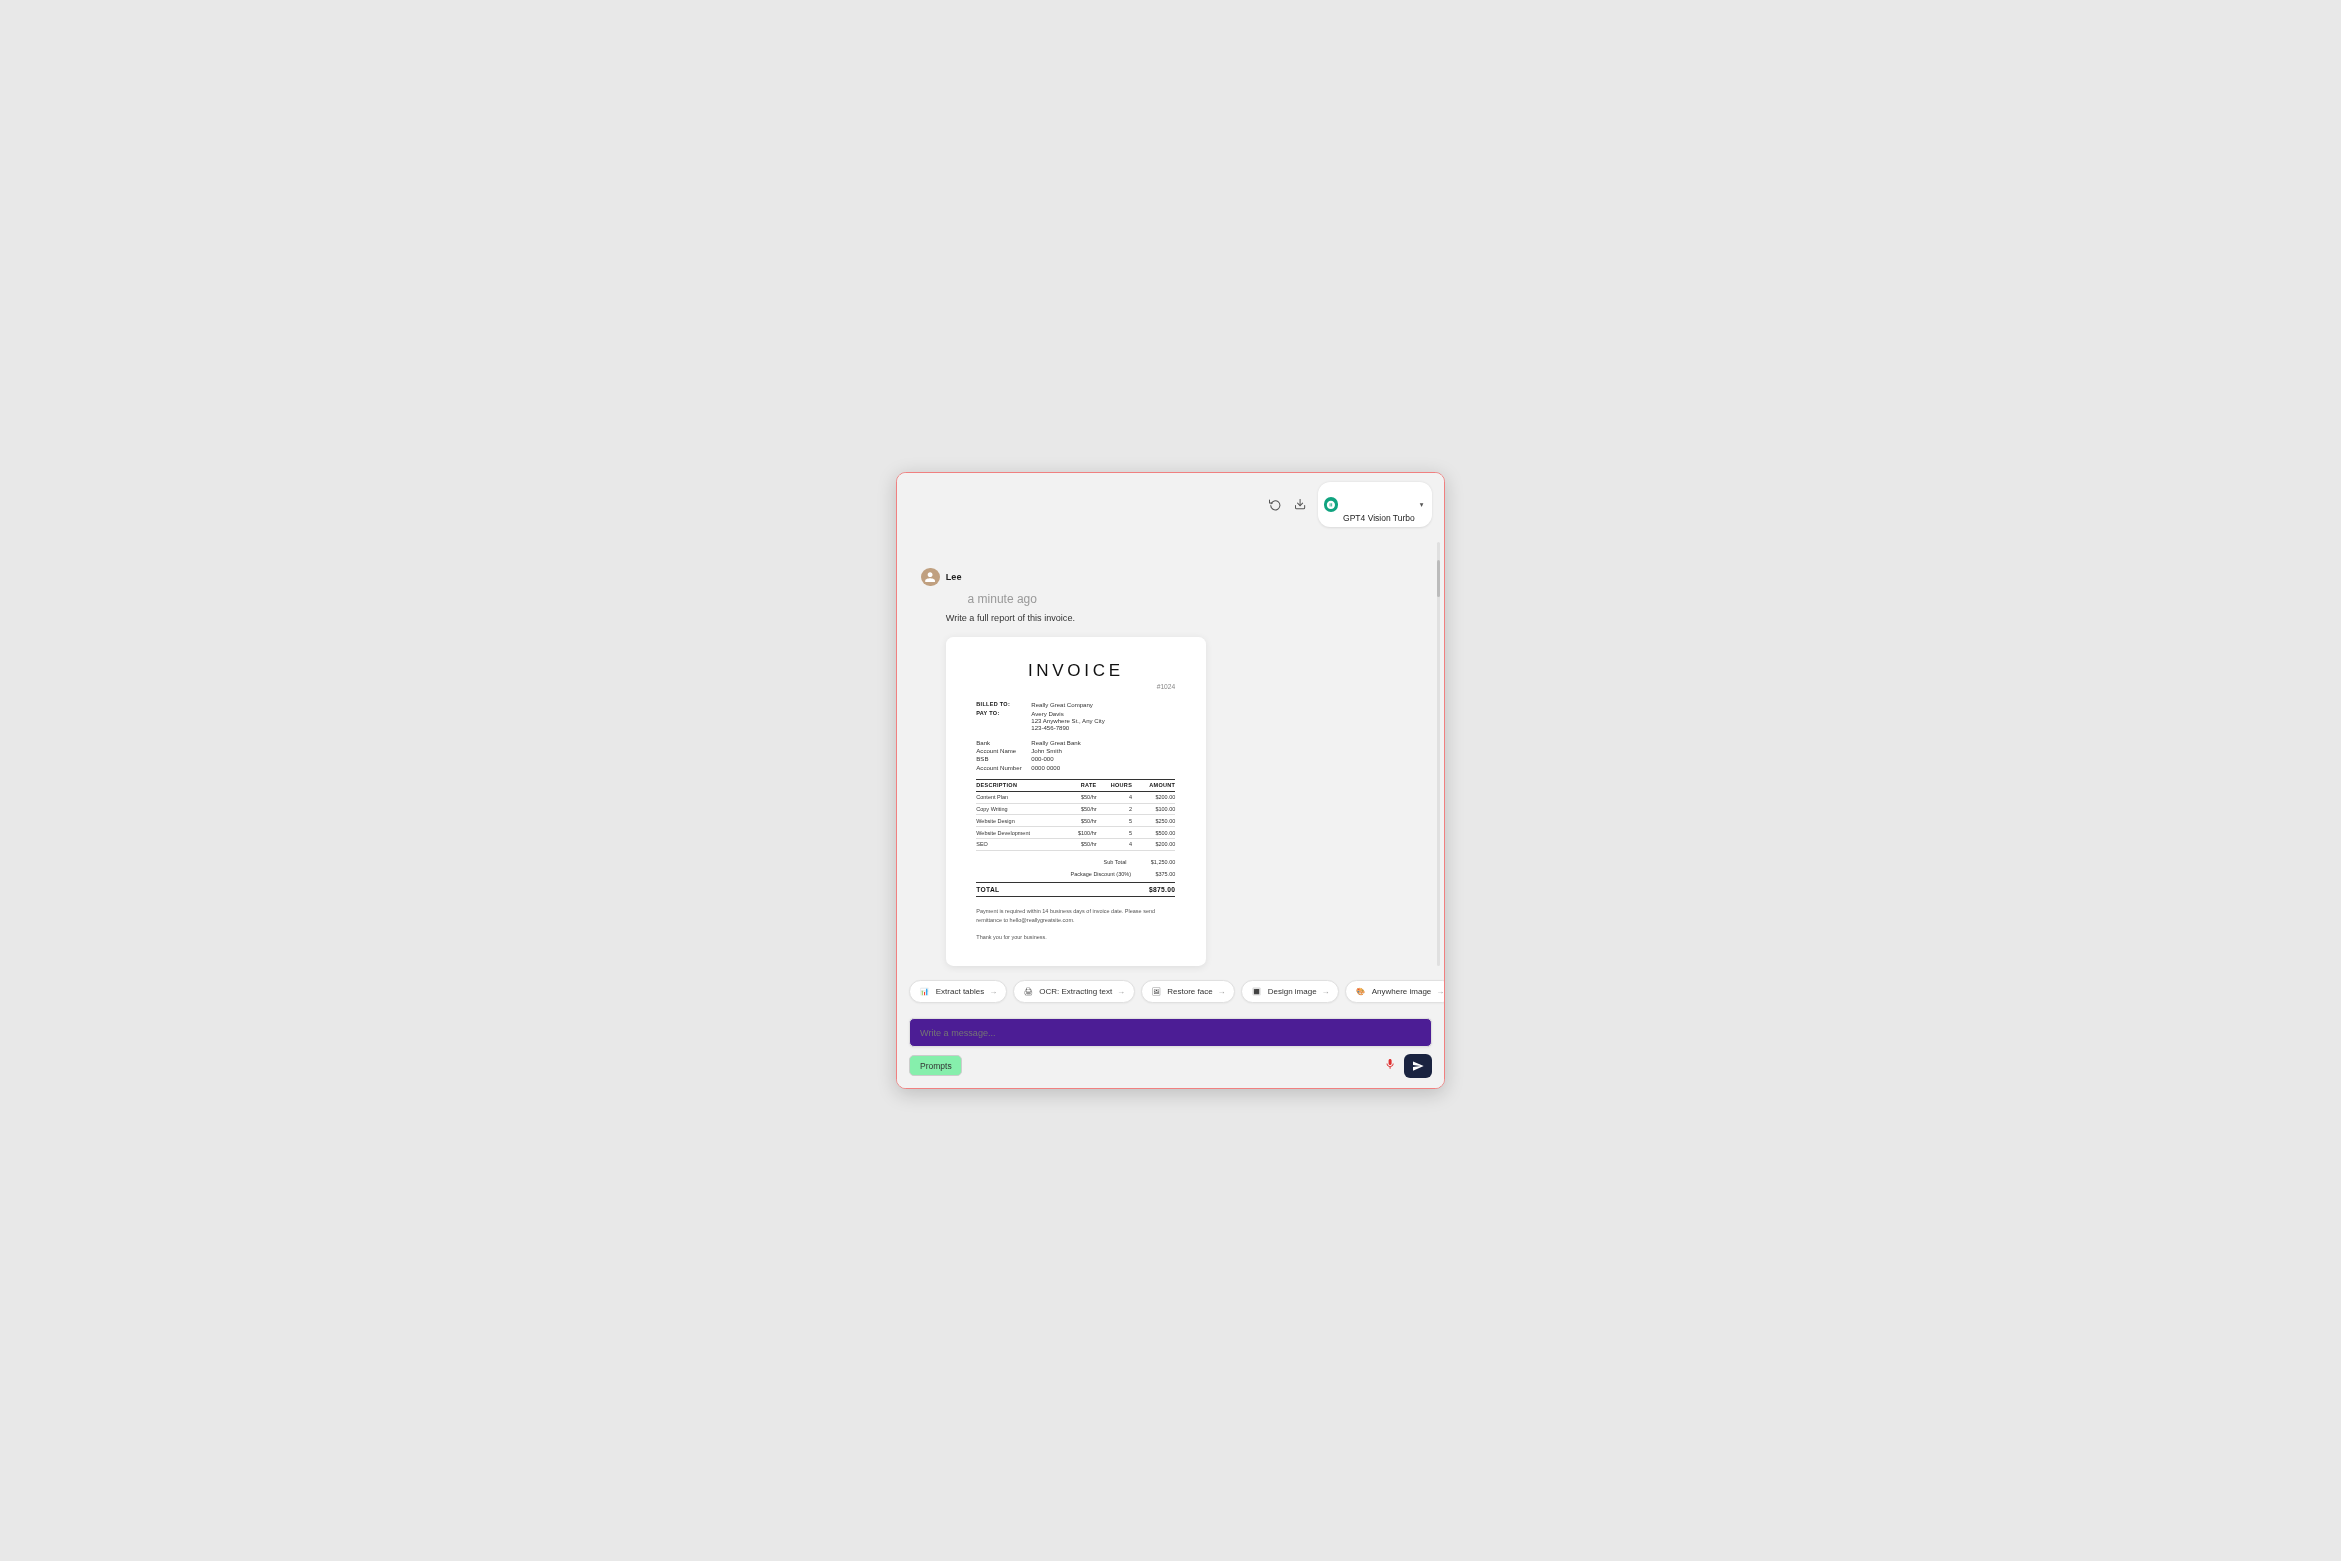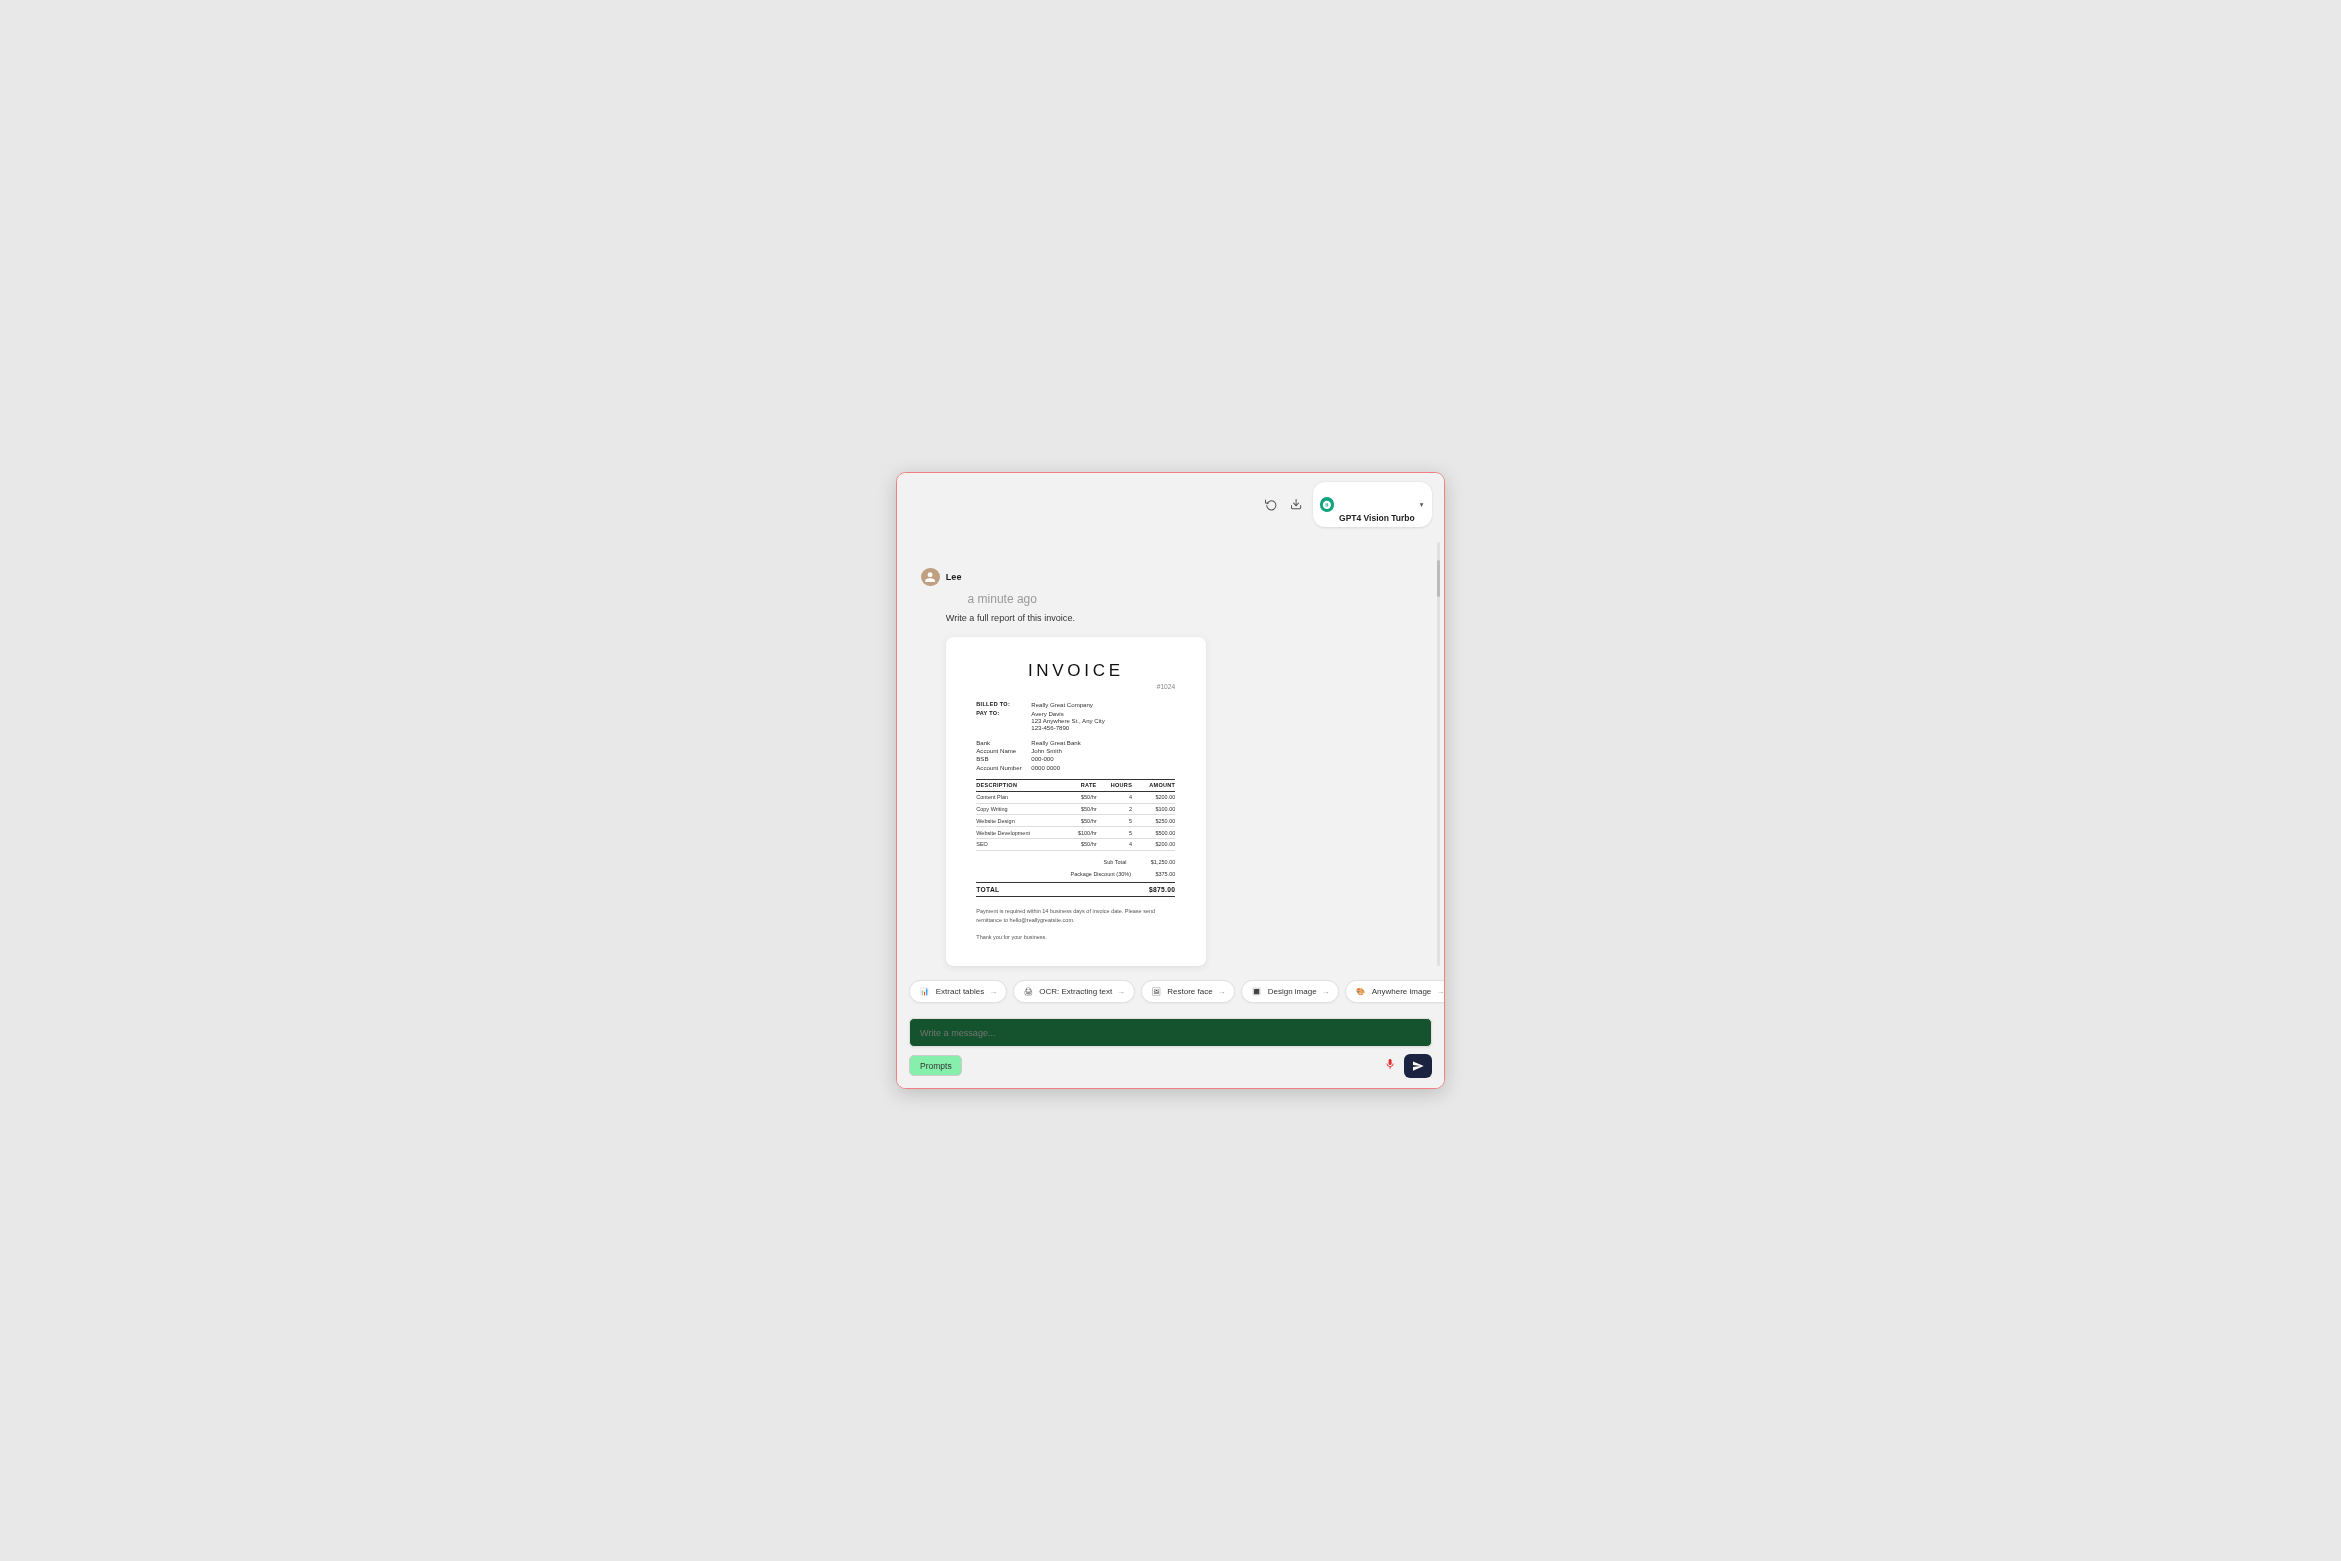--- a/index.html
+++ b/index.html
@@ -57,21 +57,21 @@
       border-radius: 50%;
       display: flex;
       align-items: center;
       justify-content: center;
       color: white;
       font-size: 8px;
       font-weight: bold;
     }
     .model-name {
       font-size: 8.5px;
-      font-weight: 700;
+      font-weight: 400;
       color: #222;
       margin-top: 28px;
     }
     .chevron-icon {
       color: #555;
       font-size: 7.3px;
     }
     .chat-area {
       flex: 1;
       overflow-y: auto;
@@ -289,21 +289,21 @@
     }
     .chip-arrow {
       color: #999;
       font-size: 8px;
     }
     .input-area {
       padding: 8.5px 12.2px 9.8px 12.2px;
       background: #f2f2f2;
     }
     .message-input-container {
-      background: #14532d;
+      background: #4c1d95;
       border-radius: 5px;
       border: 0.6px solid #e0e0e0;
       padding: 8.5px 9.8px;
       display: flex;
       align-items: center;
       box-shadow: 0 0.6px 2.4px rgba(0,0,0,0.06);
     }
     .message-input {
       flex: 1;
       border: none;

